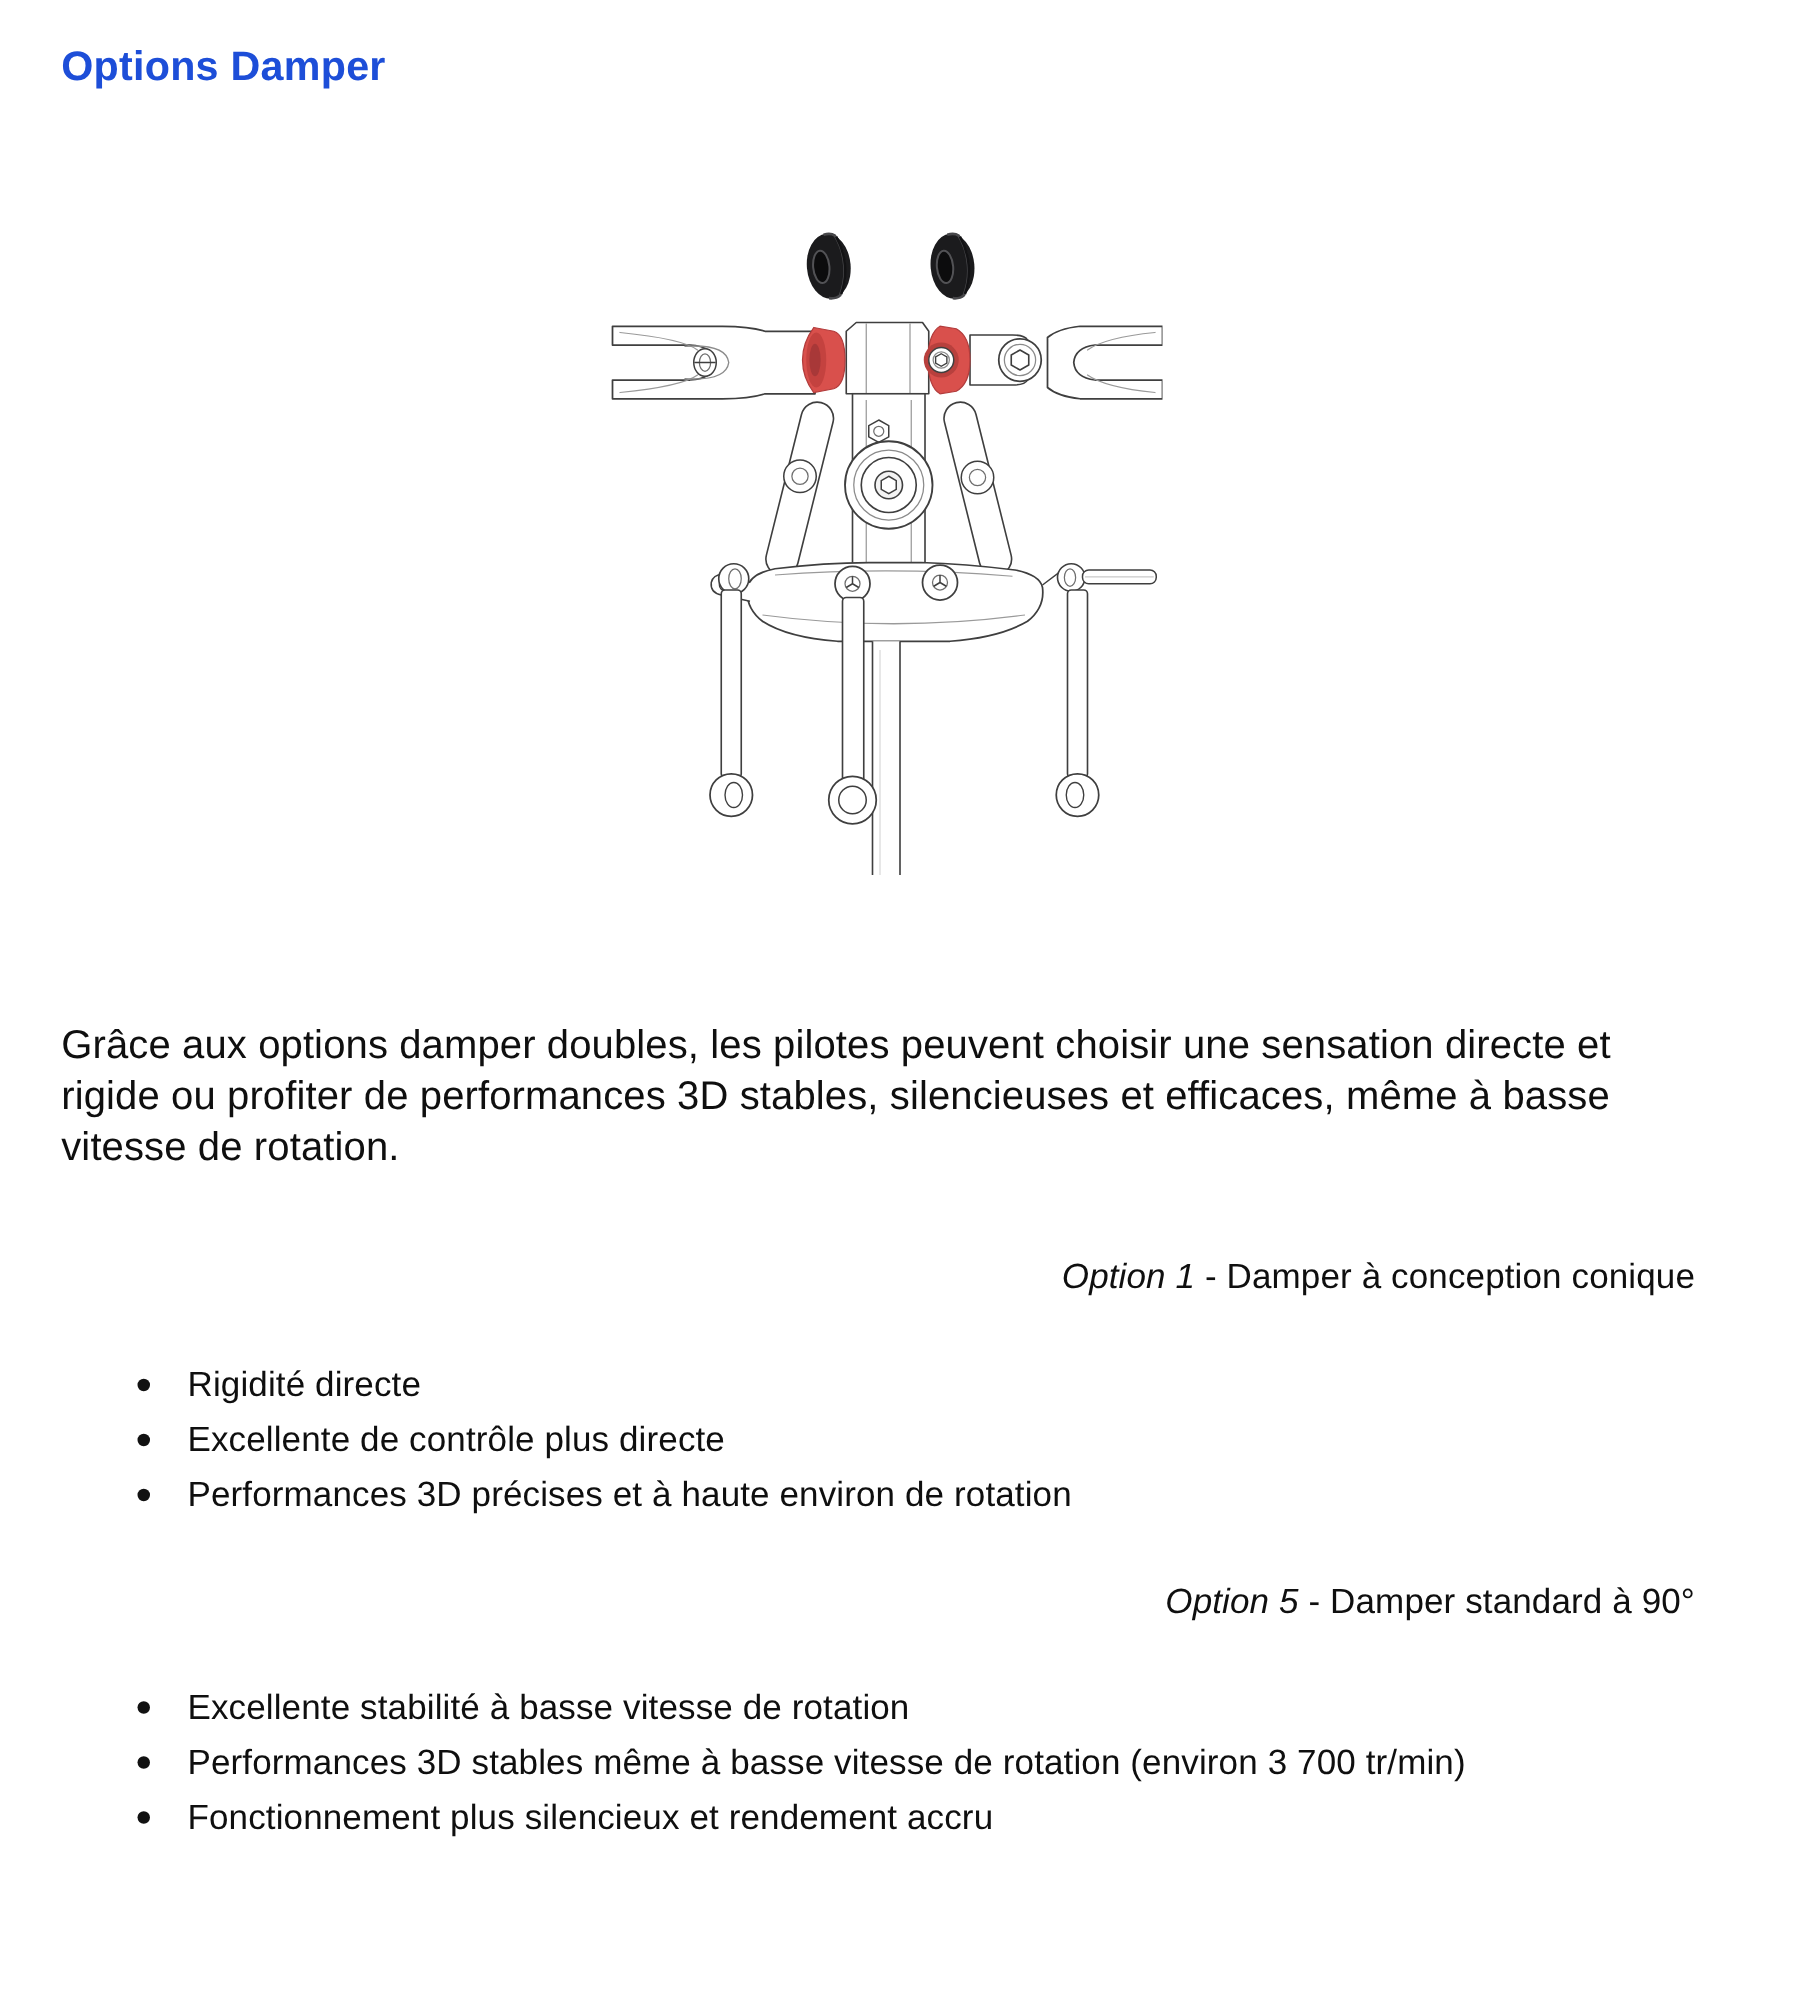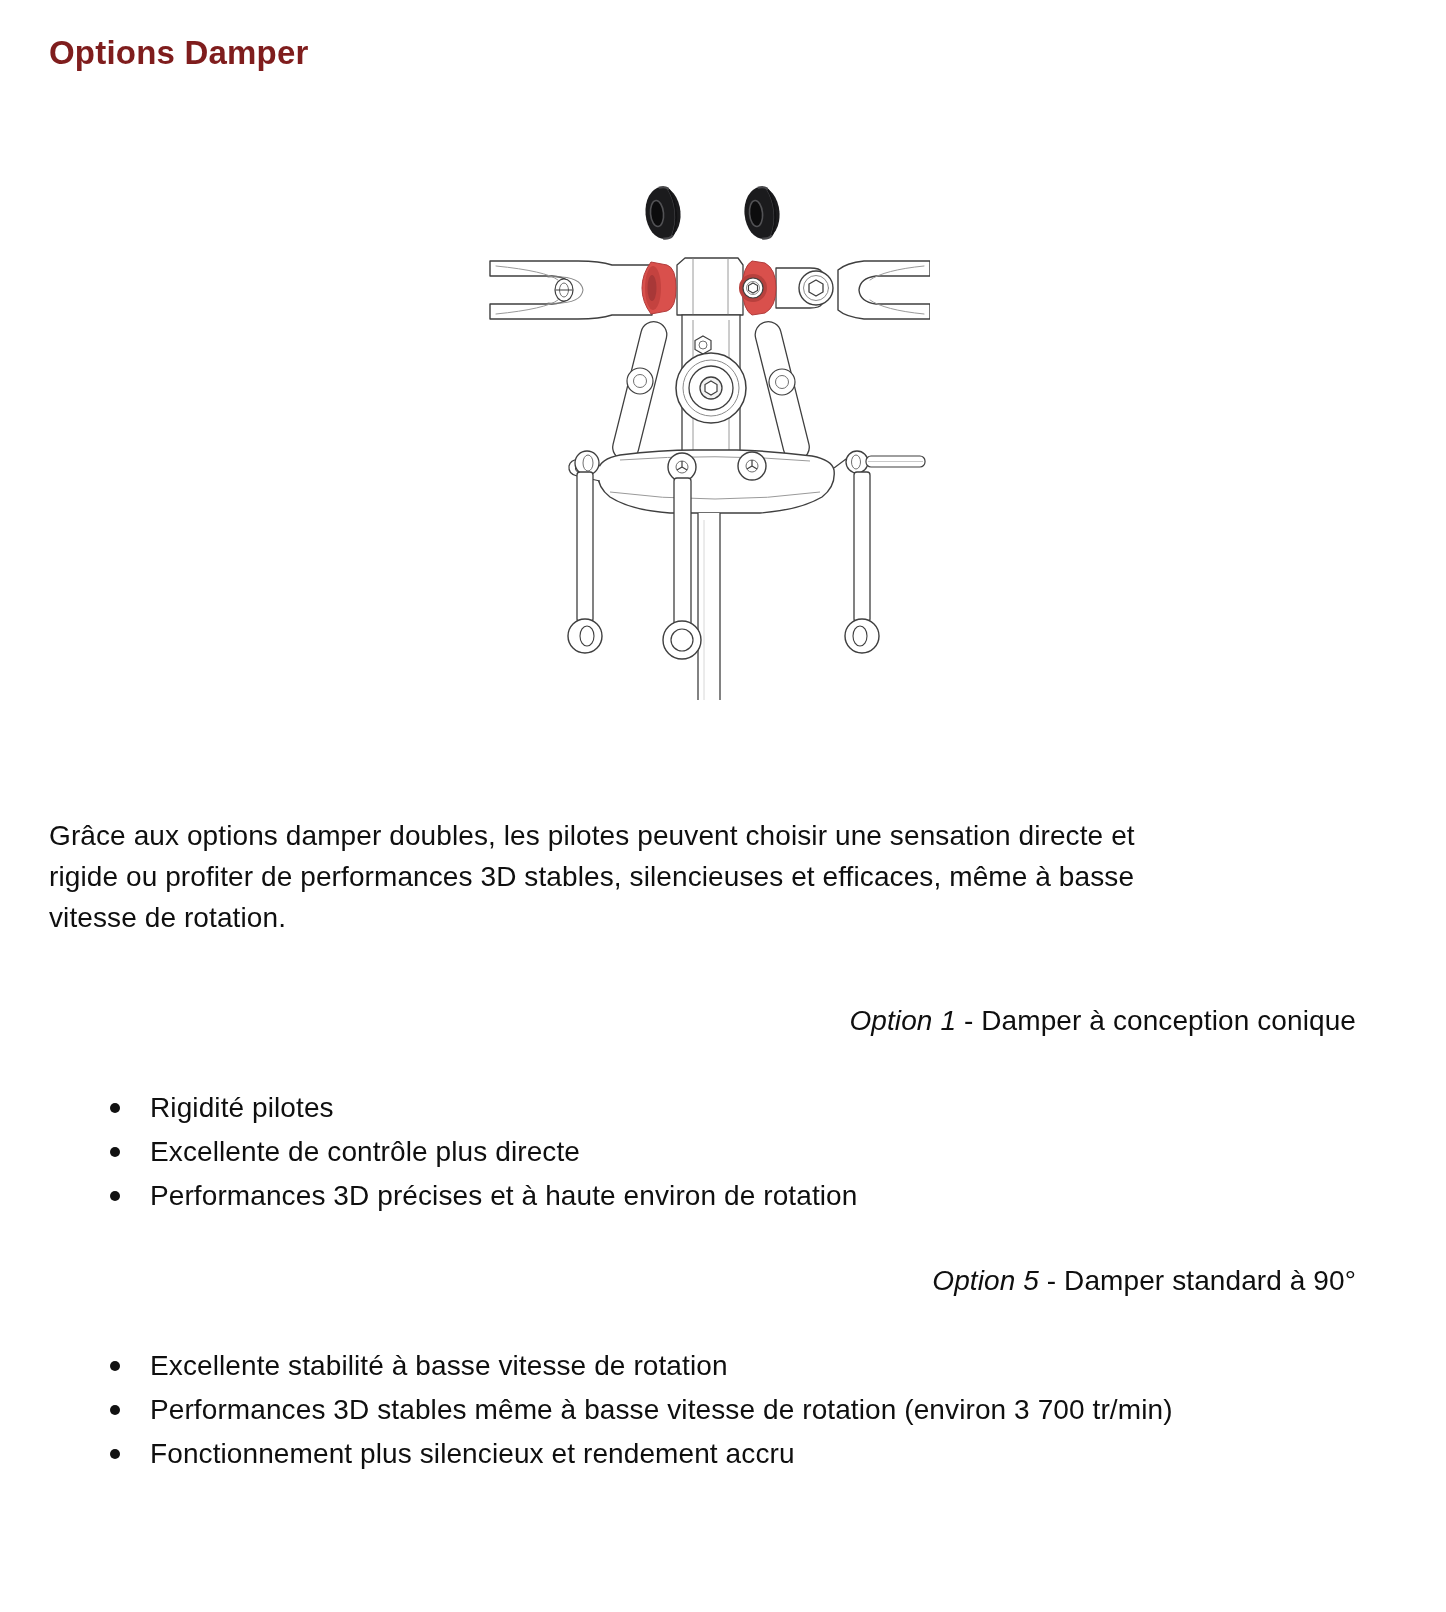--- a/index.html
+++ b/index.html
@@ -6,29 +6,29 @@
   body {
     width:1446px; height:1612px;
     font-family:"Liberation Sans","DejaVu Sans",sans-serif;
     color:#0f0f0f;
     overflow:hidden;
   }
   .page { padding:33px 90px 0 49px; }
 
   .title {
     margin:0; font-size:33px; line-height:40px; font-weight:700;
-    color:#7f1d1d; letter-spacing:0.2px;
+    color:#1d4ed8; letter-spacing:0.2px;
   }
 
   .figure-wrap { margin:97px 0 0 411px; width:470px; height:530px; }
   .figure-wrap svg { display:block; }
 
   .intro {
     margin:115px 0 0 0;
-    font-size:28px; line-height:41px;
+    font-size:32px; line-height:41px;
     white-space:pre; letter-spacing:0.1px;
   }
 
   .option-heading {
     font-size:28px; line-height:34px; font-weight:400; margin:0;
     white-space:nowrap; letter-spacing:0.1px;text-align:right;
   }
   .option-heading .label-italic { font-style:italic; }
   .mt-o1h { margin-top:66px; }
   .mt-o2h { margin-top:46px; }
@@ -194,21 +194,21 @@
     </svg>
   </figure>
 
   <p class="intro">Grâce aux options damper doubles, les pilotes peuvent choisir une sensation directe et
 rigide ou profiter de performances 3D stables, silencieuses et efficaces, même à basse
 vitesse de rotation.</p>
 
   <h2 class="option-heading mt-o1h"><em class="label-italic">Option 1</em><span> - Damper à conception conique</span></h2>
 
   <ul class="bullets">
-    <li>Rigidité pilotes</li>
+    <li>Rigidité directe</li>
     <li>Excellente de contrôle plus directe</li>
     <li>Performances 3D précises et à haute environ de rotation</li>
   </ul>
 
   <h2 class="option-heading mt-o2h"><em class="label-italic">Option 5</em><span> - Damper standard à 90°</span></h2>
 
   <ul class="bullets second">
     <li>Excellente stabilité à basse vitesse de rotation</li>
     <li>Performances 3D stables même à basse vitesse de rotation (environ 3 700 tr/min)</li>
     <li>Fonctionnement plus silencieux et rendement accru</li>

